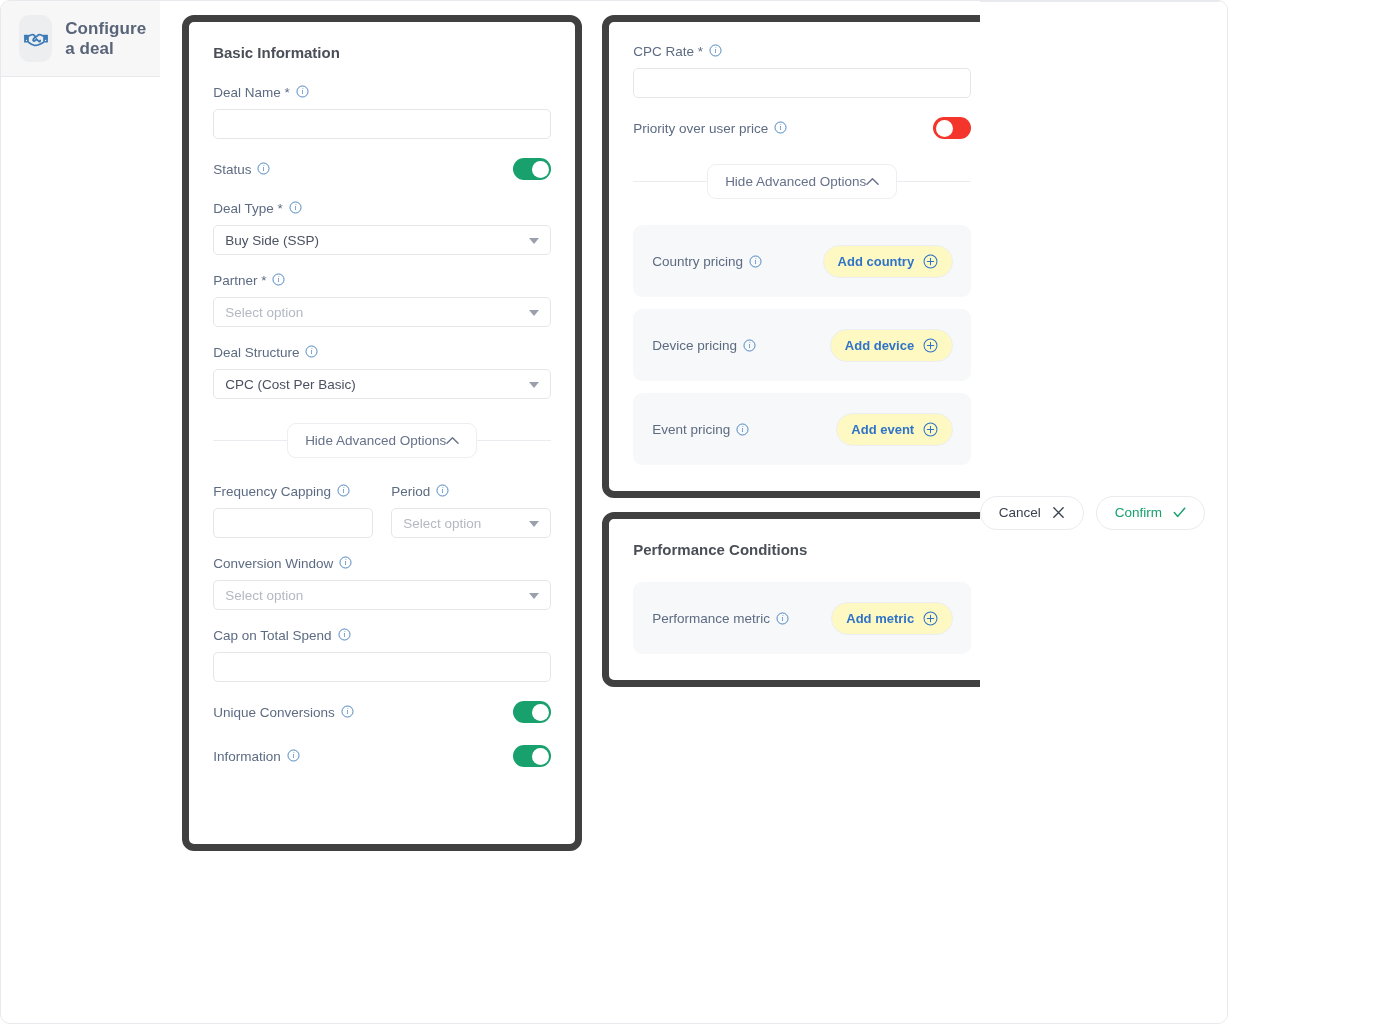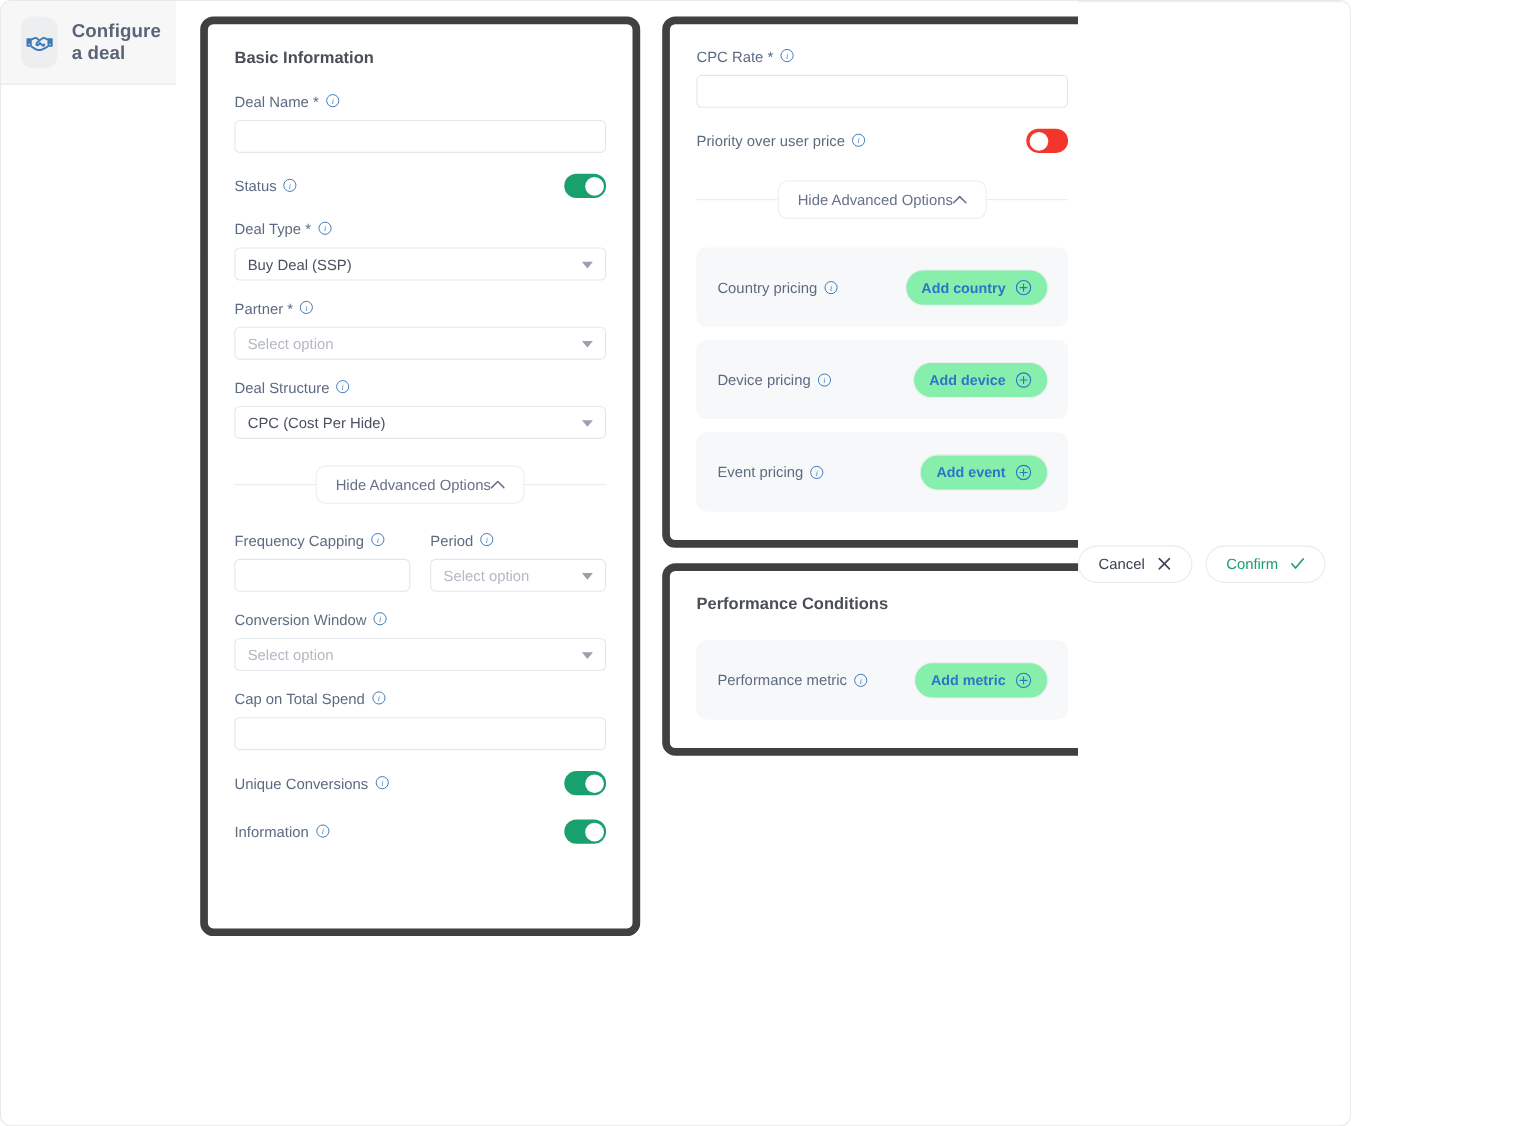--- a/index.html
+++ b/index.html
@@ -171,21 +171,21 @@
     margin-bottom: 12px;
   }
   .prow:last-child { margin-bottom: 0; }
   .prow-label {
     display: flex; align-items: center; gap: 6px;
     font-size: 13.5px;
     color: #5d6b82;
   }
   .pill {
     display: flex; align-items: center; gap: 9px;
-    background: #86efac;
+    background: #fef9c3;
     border: 1px solid #eceef1;
     border-radius: 17px;
     height: 33px;
     padding: 0 14px;
     font-size: 13px;
     font-weight: bold;
     color: #2f73c8;
     white-space: nowrap;
     justify-content: center;
   }
@@ -274,21 +274,21 @@
           <div class="flabel">
             <span>Deal Type *</span>
             <span class="info-icon">
               <svg width="13" height="13" viewBox="0 0 16 16">
                   <circle cx="8" cy="8" r="6.8" fill="none" stroke="#3d7ab8" stroke-width="1.1"></circle>
                   <text x="8" y="11.6" font-family="Liberation Serif, serif" font-style="italic" font-size="9" fill="#3d7ab8" text-anchor="middle">i</text>
                 </svg>
             </span>
           </div>
           <div class="select">
-            <span class="val">Buy Deal (SSP)</span>
+            <span class="val">Buy Side (SSP)</span>
             <span class="caret"></span>
           </div>
         </div>
 
         <div class="field">
           <div class="flabel">
             <span>Partner *</span>
             <span class="info-icon">
               <svg width="13" height="13" viewBox="0 0 16 16">
                   <circle cx="8" cy="8" r="6.8" fill="none" stroke="#3d7ab8" stroke-width="1.1"></circle>
@@ -306,21 +306,21 @@
           <div class="flabel">
             <span>Deal Structure</span>
             <span class="info-icon">
               <svg width="13" height="13" viewBox="0 0 16 16">
                   <circle cx="8" cy="8" r="6.8" fill="none" stroke="#3d7ab8" stroke-width="1.1"></circle>
                   <text x="8" y="11.6" font-family="Liberation Serif, serif" font-style="italic" font-size="9" fill="#3d7ab8" text-anchor="middle">i</text>
                 </svg>
             </span>
           </div>
           <div class="select">
-            <span class="val">CPC (Cost Per Hide)</span>
+            <span class="val">CPC (Cost Per Basic)</span>
             <span class="caret"></span>
           </div>
         </div>
 
         <div class="adv-divider">
           <div class="adv-line"></div>
           <div class="adv-btn">
             <span>Hide Advanced Options</span>
             <span class="chev">
               <svg width="13" height="9" viewBox="0 0 14 9">

